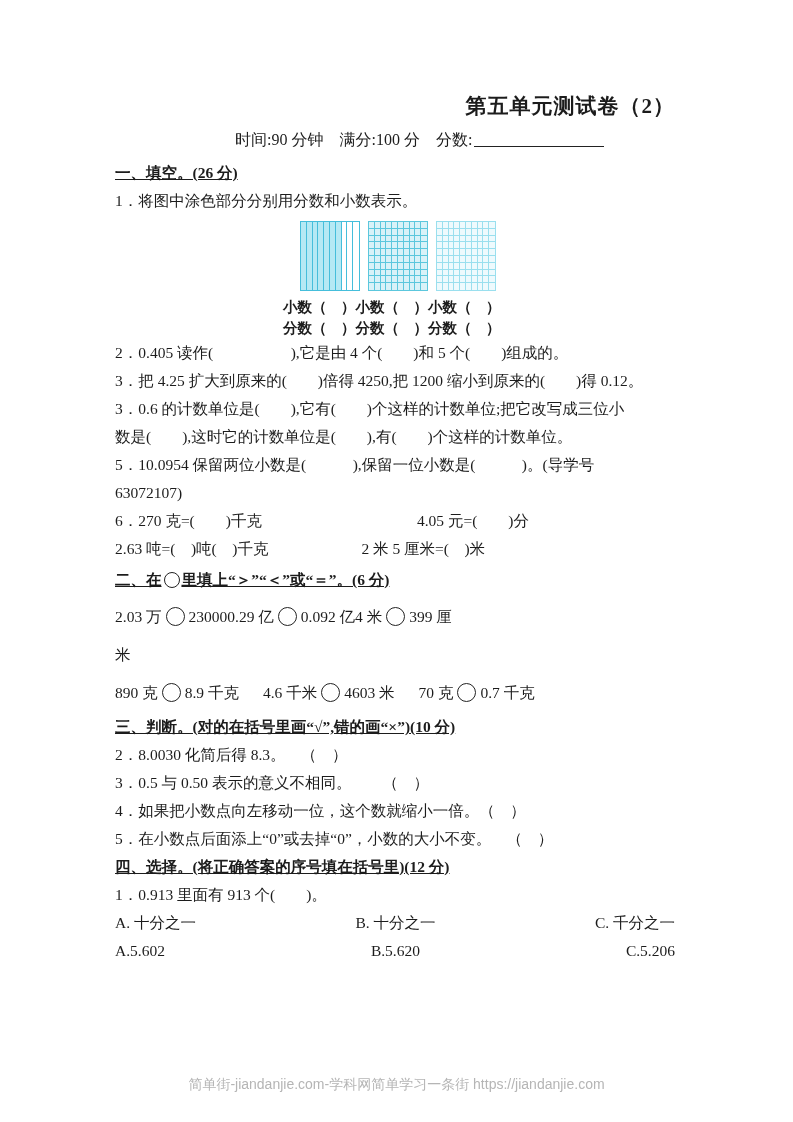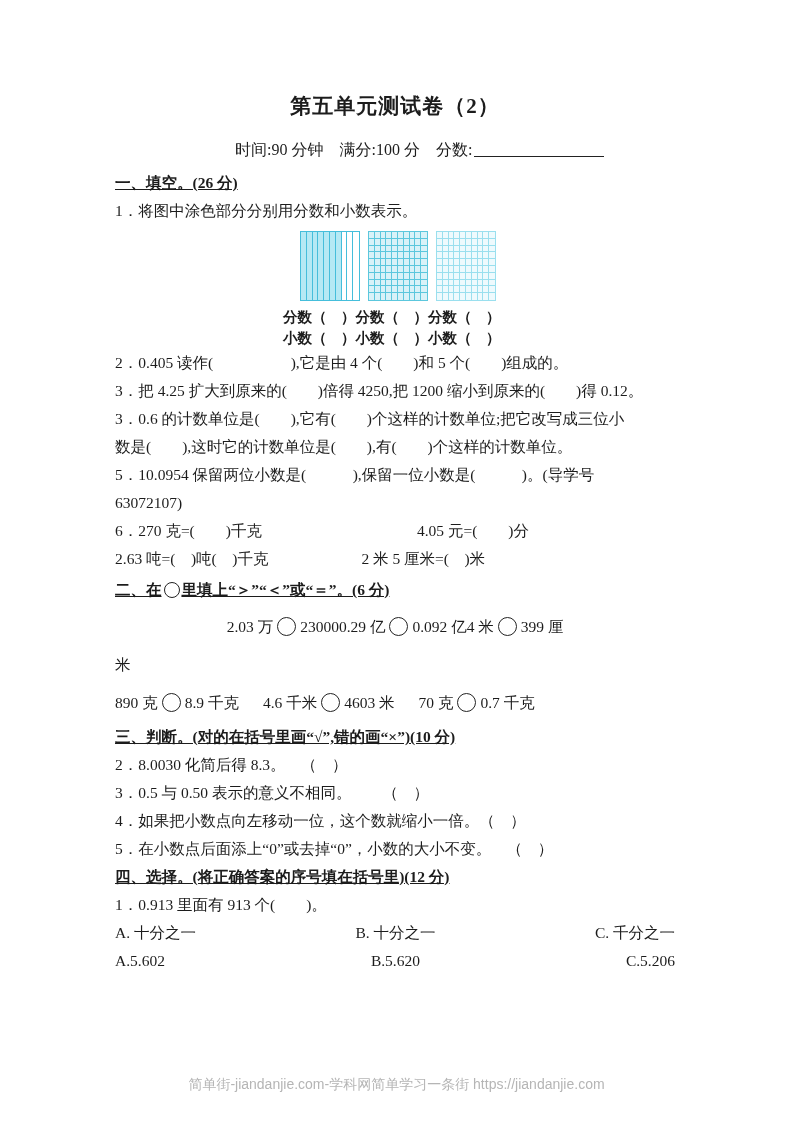--- a/index.html
+++ b/index.html
@@ -8,32 +8,32 @@
     position:relative;
     width:793px; height:1122px;
     margin:0 auto;
     background:#ffffff;
     font-family:"Liberation Serif","DejaVu Serif",serif;
     color:#1c1c1c;
     font-size:15.5px;
     overflow:hidden;
   }
   .content { padding:92px 118px 0 115px; }
-  .title { text-align:center; font-size:21px; letter-spacing:1px; margin-bottom:20px; font-weight:600; }
+  .title { text-align:right; font-size:21px; letter-spacing:1px; margin-bottom:10px; font-weight:600; }
   .meta { padding-left:120px; font-size:16px; margin-bottom:8px; white-space:pre-wrap; }
   .score-blank { display:inline-block; width:130px; height:1em; border-bottom:1.2px solid #222; vertical-align:-2px; margin-left:2px; }
   .sec-heading { font-weight:bold; line-height:28px; white-space:pre-wrap;text-decoration:underline; }
   .line { line-height:28px; white-space:pre-wrap; }
   .grids-row { display:flex; gap:8px; margin:6px 0 6px 185px; }
   .grid-box { width:60px; height:70px; border:1px solid #45bedb; display:grid; background:#fff; }
   .fig-labels { margin-left:168px; font-weight:bold; font-size:14.5px; line-height:21px; white-space:pre-wrap; }
   .circle { display:inline-block; width:19px; height:19px; border:1.6px solid #222; border-radius:50%; vertical-align:-4px; margin:0 4px; background:#fff; }
   .circle.small { width:16px; height:16px; vertical-align:-3px; margin:0 2px; }
   .cmp-row { display:flex; line-height:40px; align-items:baseline; }
-  .cmp-row.spread { justify-content:center; }
+  .cmp-row.spread { justify-content:flex-start; }
   .cmp-row.tight { gap:24px; }
   .cmp-item { white-space:pre-wrap; }
   .opts { display:flex; justify-content:space-between; line-height:28px; }
   .footer {
     position:absolute; left:0; bottom:28px; width:100%;
     text-align:center; color:#b5b5b5; font-size:14px;
     font-family:"Liberation Sans","DejaVu Sans",sans-serif;
   }
 </style>
 </head>
@@ -261,22 +261,22 @@
           <div style="border-right: 1px solid rgb(154, 223, 238); background: rgb(238, 250, 253);"></div>
           <div style="border-right: 1px solid rgb(154, 223, 238); background: rgb(238, 250, 253);"></div>
           <div style="border-right: 1px solid rgb(154, 223, 238); background: rgb(238, 250, 253);"></div>
           <div style="border-right: 1px solid rgb(154, 223, 238); background: rgb(238, 250, 253);"></div>
           <div style="border-right: 1px solid rgb(154, 223, 238); background: rgb(238, 250, 253);"></div>
           <div style="border-right: 1px solid rgb(154, 223, 238); background: rgb(238, 250, 253);"></div>
           <div style="background: rgb(238, 250, 253);"></div>
         </div>
     </div>
 
+    <div class="fig-labels">小数（　）小数（　）小数（　）</div>
     <div class="fig-labels">分数（　）分数（　）分数（　）</div>
-    <div class="fig-labels">小数（　）小数（　）小数（　）</div>
 
     <div class="line">2．0.405 读作(　　　　　),它是由 4 个(　　)和 5 个(　　)组成的。</div>
     <div class="line">3．把 4.25 扩大到原来的(　　)倍得 4250,把 1200 缩小到原来的(　　)得 0.12。</div>
     <div class="line">3．0.6 的计数单位是(　　),它有(　　)个这样的计数单位;把它改写成三位小</div>
     <div class="line">数是(　　),这时它的计数单位是(　　),有(　　)个这样的计数单位。</div>
     <div class="line">5．10.0954 保留两位小数是(　　　),保留一位小数是(　　　)。(导学号</div>
     <div class="line">63072107)</div>
     <div class="line">6．270 克=(　　)千克　　　　　　　　　　4.05 元=(　　)分</div>
     <div class="line">2.63 吨=(　)吨(　)千克　　　　　　2 米 5 厘米=(　)米</div>
 

